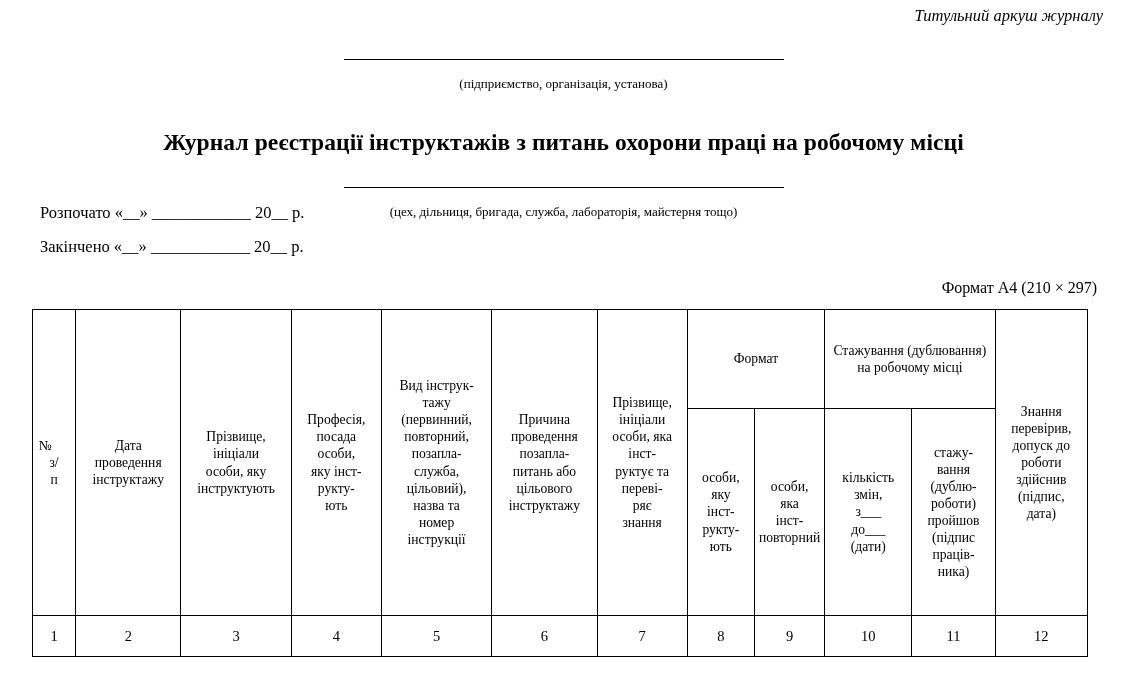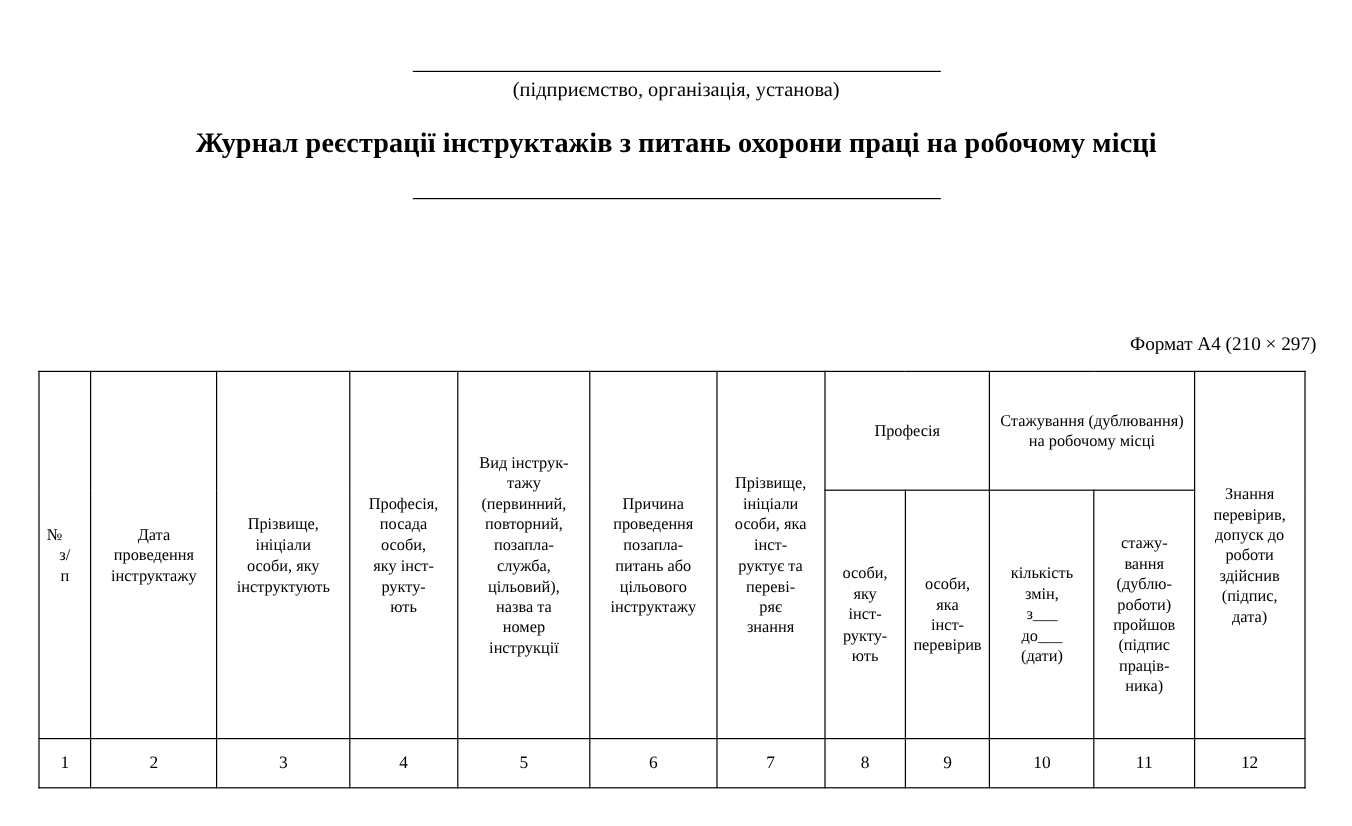--- a/index.html
+++ b/index.html
@@ -44,29 +44,29 @@
   .rule-line {
     display: block;
     margin: 0 auto;
     border-bottom: 1.2px solid #000;
     width: 440px;
     height: 11px;
   }
   .rule-line.wide { width: 440px; }
 
   .caption {
-    font-size: 17px;
-    margin-top: 4px;
+    font-size: 13px;
+    margin-top: 16px;
     line-height: 1.25;
   }
 
   .doc-title {
     font-size: 23.5px;
     font-weight: bold;
-    margin-top: 22px;
+    margin-top: 37px;
     margin-bottom: 20px;
     letter-spacing: 0.1px;
     white-space: nowrap;
     font-family: Liberation Serif, serif;
   }
 
   
   .date-lines {
     position: absolute;
     top: 203px;
@@ -118,28 +118,34 @@
   .cell-nz {
     text-align: center;
   }
   .cell-nz .first { text-align: left; padding-left: 3px; }
 </style>
 </head>
 <body>
 
 <div class="page">
 
+  <div class="doc-note">Титульний аркуш журналу</div>
 
   <div class="header-block">
     <span class="rule-line"></span>
     <div class="caption">(підприємство, організація, установа)</div>
     <div class="doc-title">Журнал реєстрації інструктажів з питань охорони праці на робочому місці</div>
     <span class="rule-line wide"></span>
+    <div class="caption">(цех, дільниця, бригада, служба, лабораторія, майстерня тощо)</div>
   </div>
 
+  <div class="date-lines">
+    <div class="date-line">Розпочато «__» ____________ 20__ р.</div>
+    <div class="date-line">Закінчено «__» ____________ 20__ р.</div>
+  </div>
 
   <div class="format-note">Формат А4 (210 × 297)</div>
 
   <div class="table-wrap">
     <table class="reg">
       <colgroup>
         <col style="width:43px">
         <col style="width:105px">
         <col style="width:110px">
         <col style="width:90px">
@@ -218,21 +224,21 @@
               <span>ініціали</span>
               <span>особи, яка</span>
               <span>інст-</span>
               <span>руктує та</span>
               <span>переві-</span>
               <span>ряє</span>
               <span>знання</span>
             </div>
           </td>
 
-          <td class="group-head" colspan="2">Професія</td>
+          <td class="group-head" colspan="2">Формат</td>
           <td class="group-head" colspan="2">Стажування (дублювання) на робочому місці</td>
 
           <td class="hcell" rowspan="2">
             <div class="cell-lines">
               <span>Знання</span>
               <span>перевірив,</span>
               <span>допуск до</span>
               <span>роботи</span>
               <span>здійснив</span>
               <span>(підпис,</span>
@@ -249,21 +255,21 @@
               <span>інст-</span>
               <span>рукту-</span>
               <span>ють</span>
             </div>
           </td>
           <td class="sub-head">
             <div class="cell-lines">
               <span>особи,</span>
               <span>яка</span>
               <span>інст-</span>
-              <span>перевірив</span>
+              <span>повторний</span>
             </div>
           </td>
           <td class="sub-head">
             <div class="cell-lines">
               <span>кількість</span>
               <span>змін,</span>
               <span>з___</span>
               <span>до___</span>
               <span>(дати)</span>
             </div>

